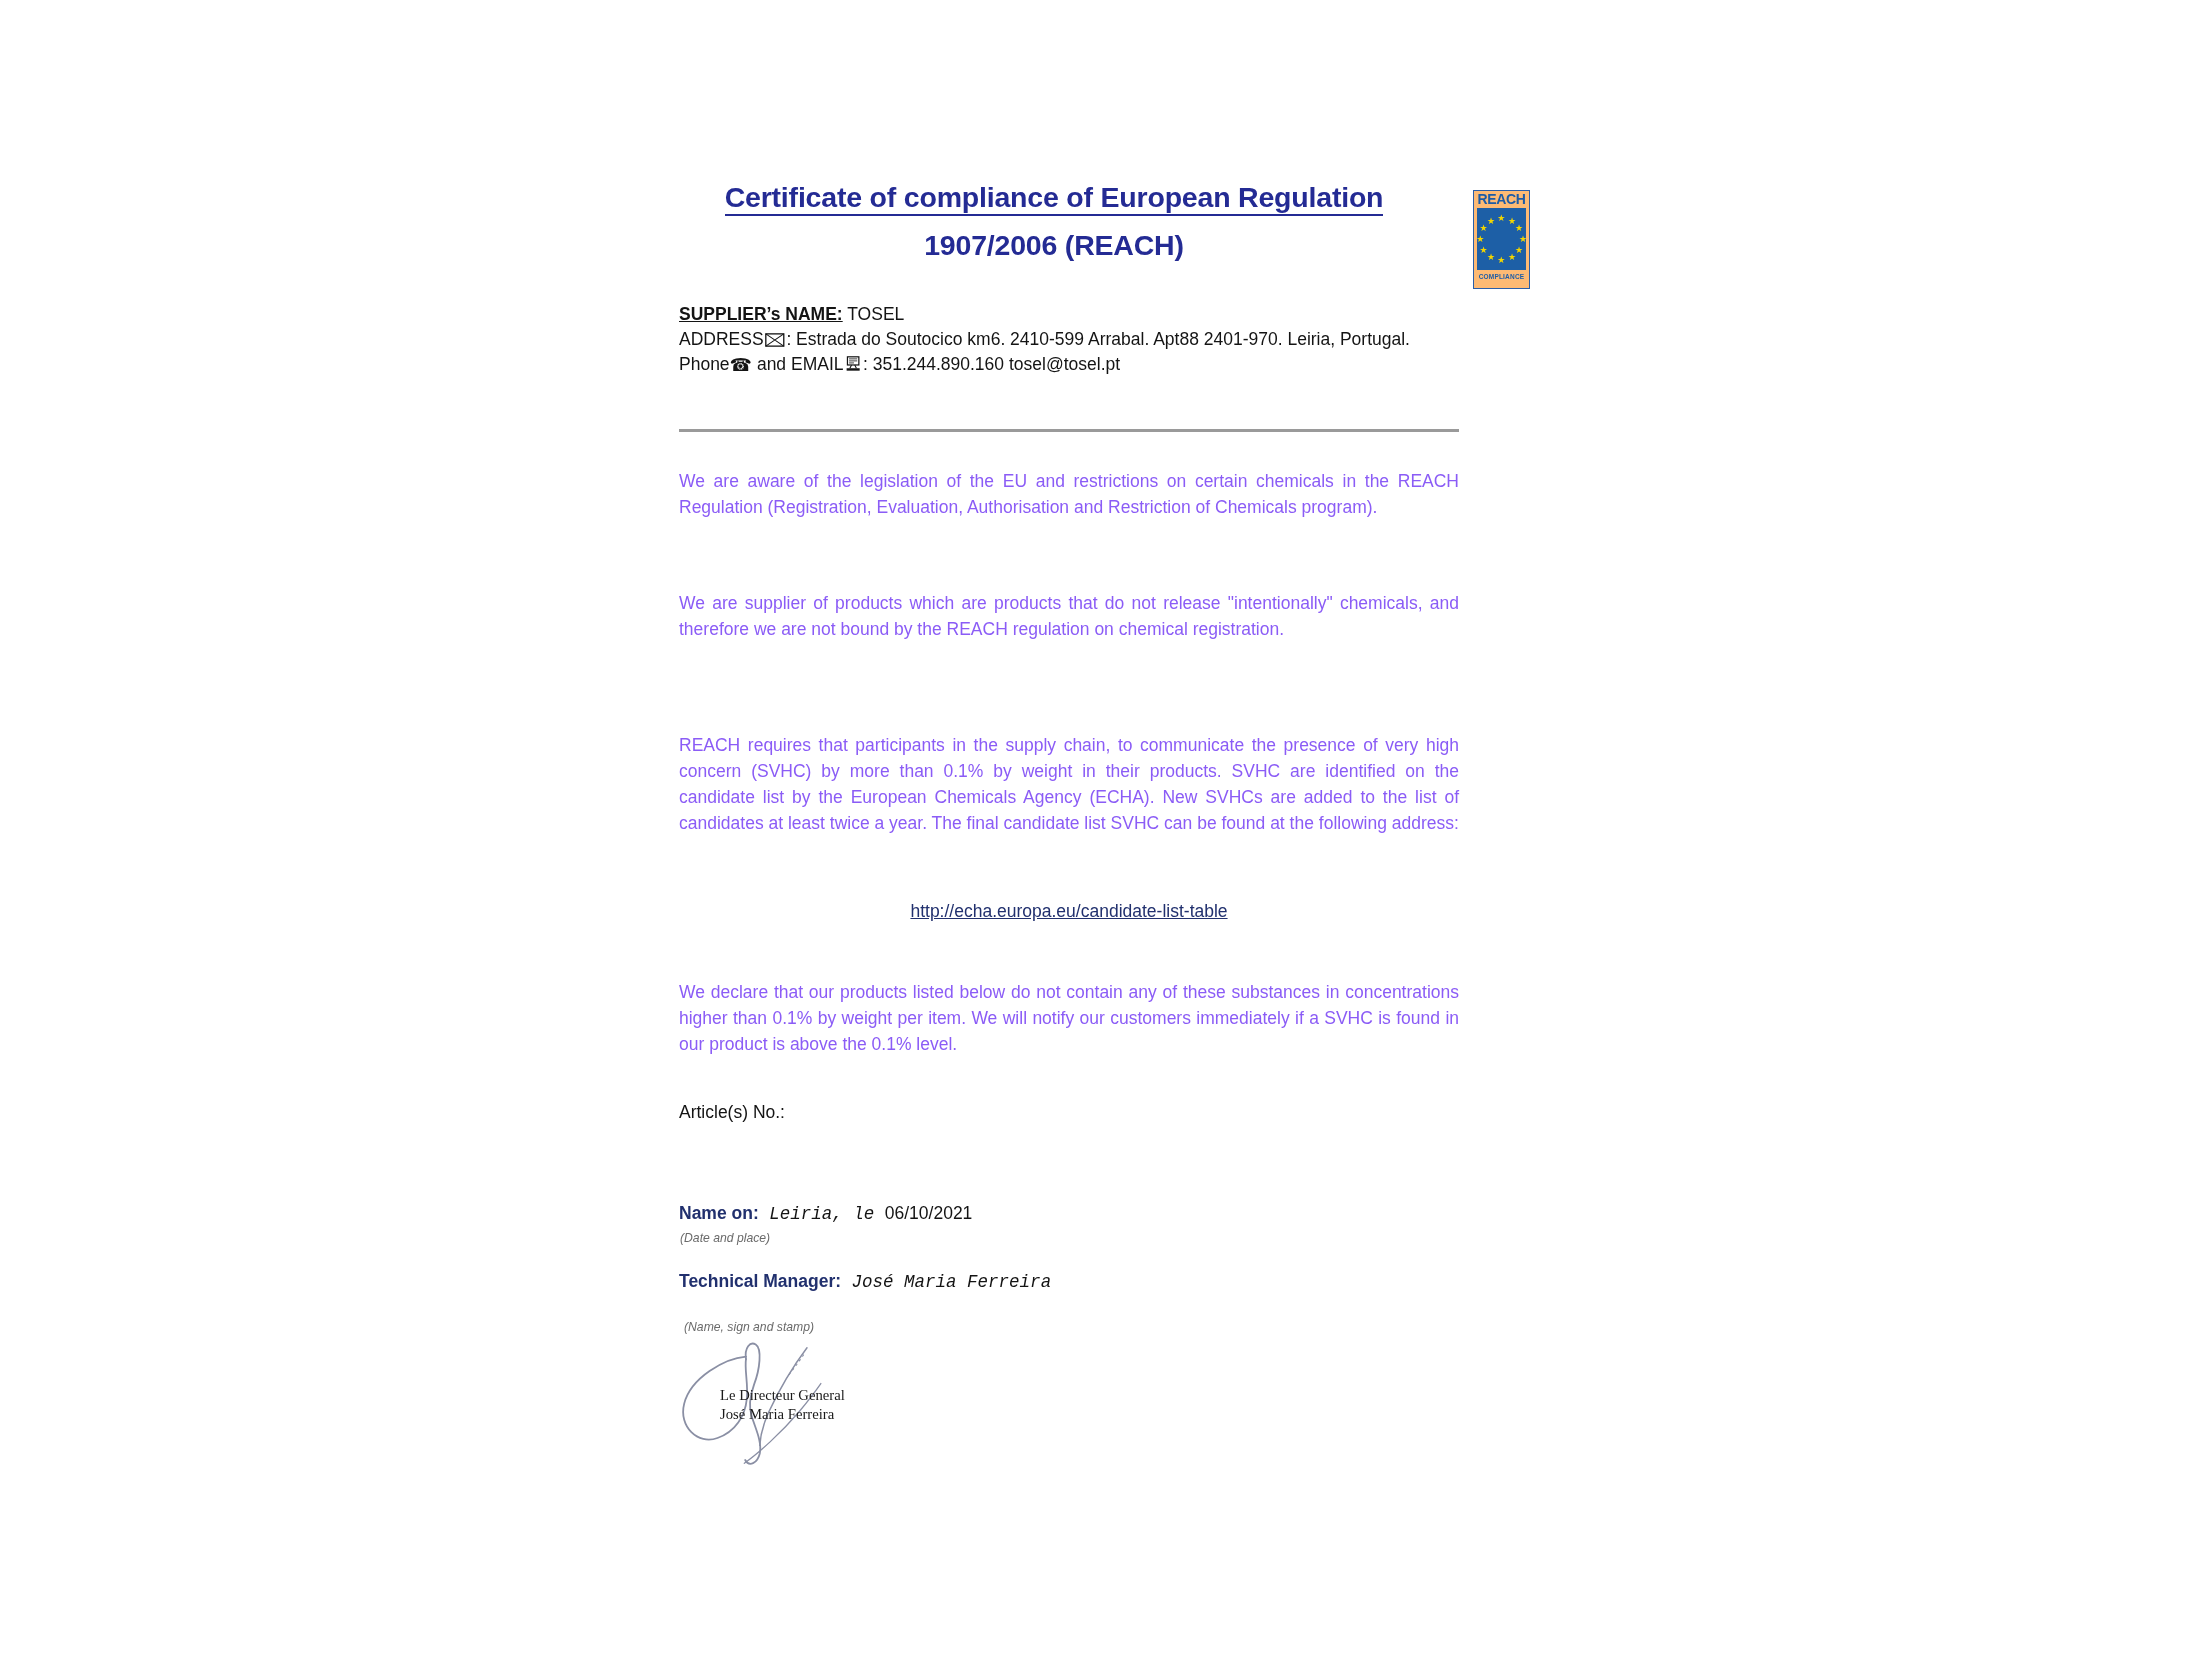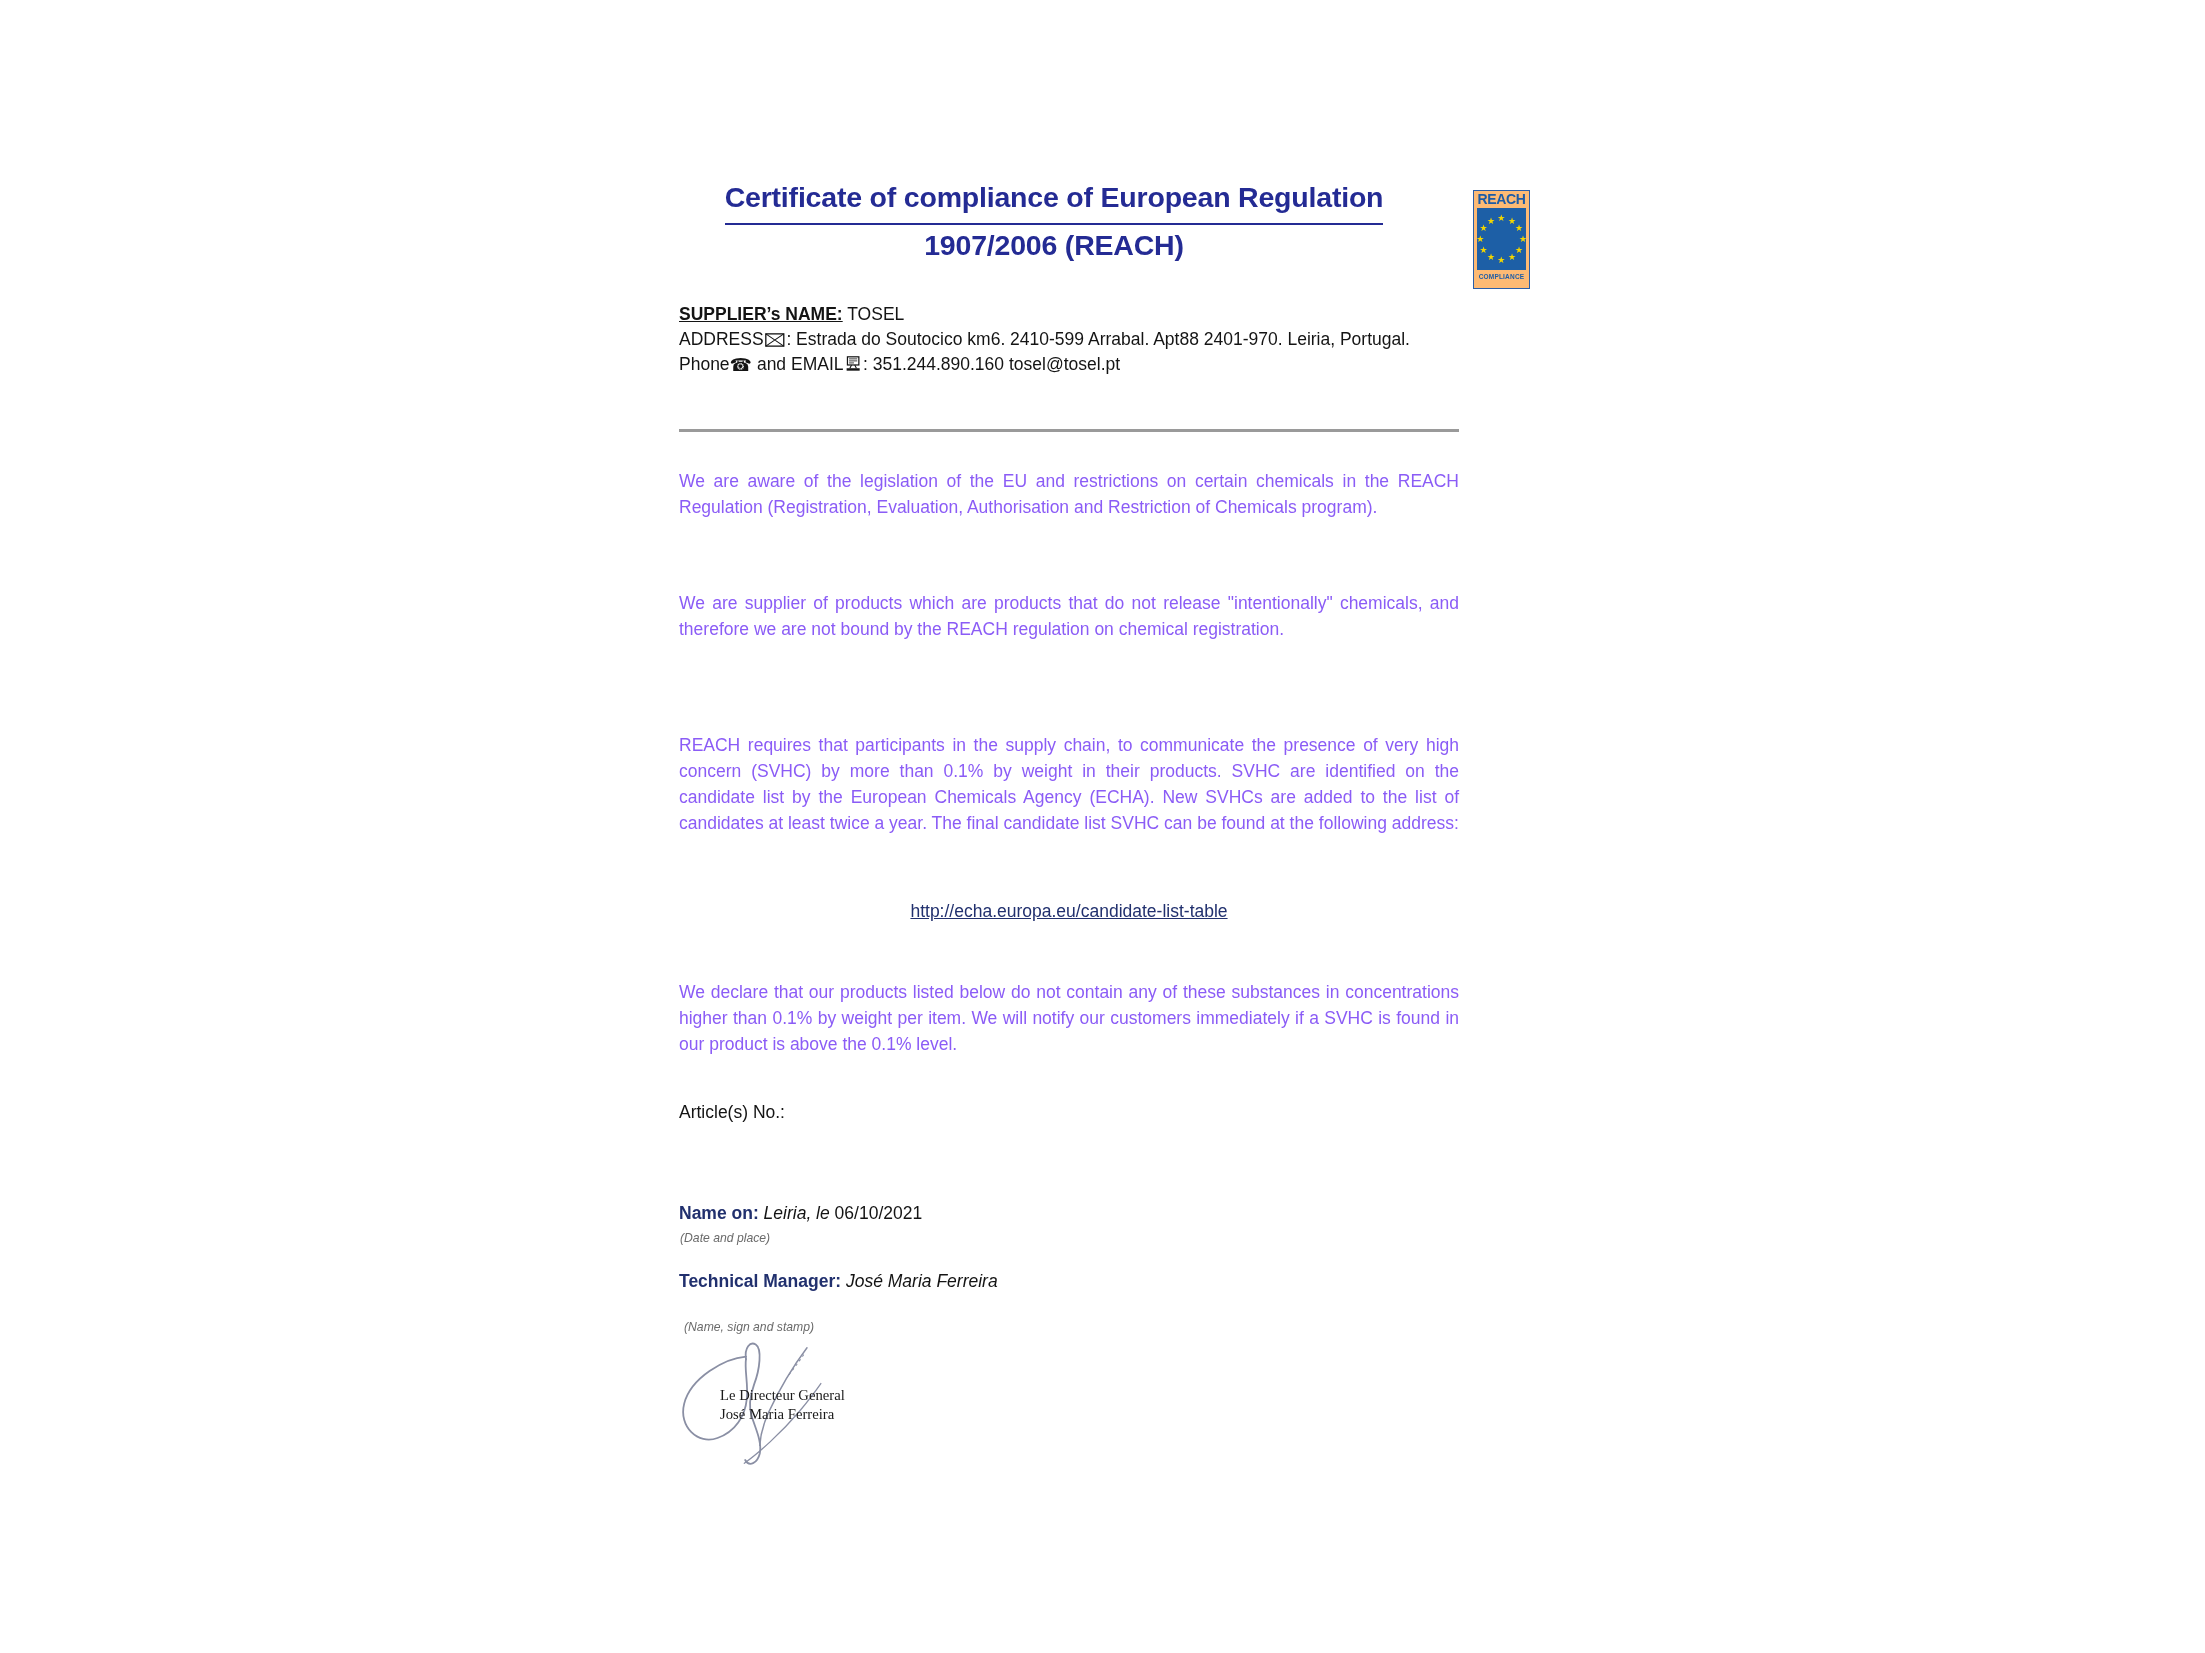--- a/index.html
+++ b/index.html
@@ -8,21 +8,21 @@
     position:relative; width:2205px; height:1654px; background:#ffffff;
     font-family:"Liberation Sans", sans-serif; color:#141414; overflow:hidden;
   }
 
   
   .title {
     position:absolute; left:679px; top:173px; width:750px;
     text-align:center; font-weight:bold; font-size:28.5px; line-height:48px;
     color:#242b94; letter-spacing:-0.2px;
   }
-  .title .tl1 { white-space:nowrap; border-bottom:2.4px solid #242b94; padding-bottom:10px; }
+  .title .tl1 { white-space:nowrap; border-bottom:2.4px solid #242b94; padding-bottom:1px; }
   .title .tl2 { display:block; white-space:nowrap; }
 
   
   .logo {
     position:absolute; left:1473px; top:190px; width:57px; height:99px;
     border:1.6px solid #2a5ea8; background:#fdba74;
     display:flex; flex-direction:column; align-items:center;
   }
   .logo-reach {
     font-weight:bold; font-size:14px; line-height:17px; color:#1d5ca6; letter-spacing:-0.4px;
@@ -65,21 +65,21 @@
     color:#21306e; font-size:17.5px; text-decoration:underline; cursor:pointer;
   }
 
   .article { position:absolute; left:679px; top:1102px; font-size:17.5px; color:#141414; }
 
   
   .madeon, .techmgr { position:absolute; left:679px; font-size:17.5px; color:#141414; }
   .madeon { top:1203px; }
   .techmgr { top:1271px; }
   .navy-label { font-weight:bold; color:#21306e; }
-  .ital { font-style:italic; }
+  .ital { font-style:italic;font-family:Liberation Mono, monospace; }
   .note {
     position:absolute; left:680px; font-size:12.2px; font-style:italic; color:#6a6a6a;
   }
   .note1 { top:1231px; }
   .note2 { top:1320px; left:684px; }
 
   
   .sig-svg { position:absolute; left:676px; top:1337px; width:179px; height:163px; }
   .sig-text {
     position:absolute; left:720px; top:1386px;

